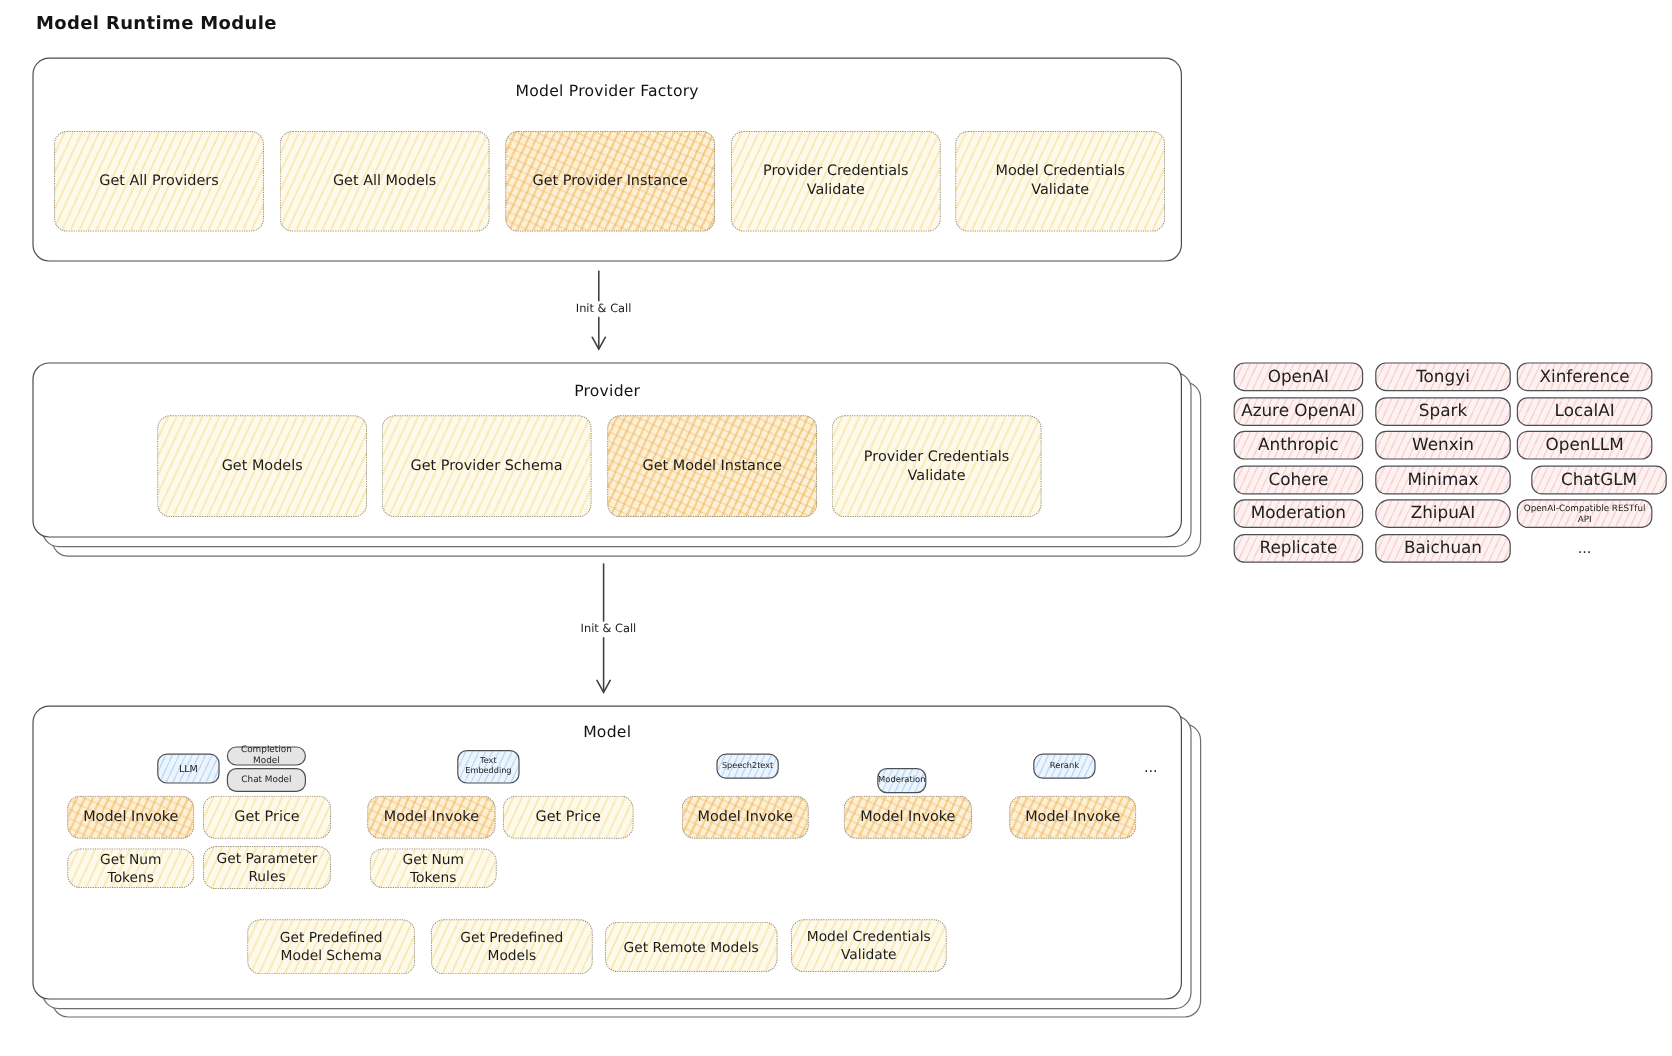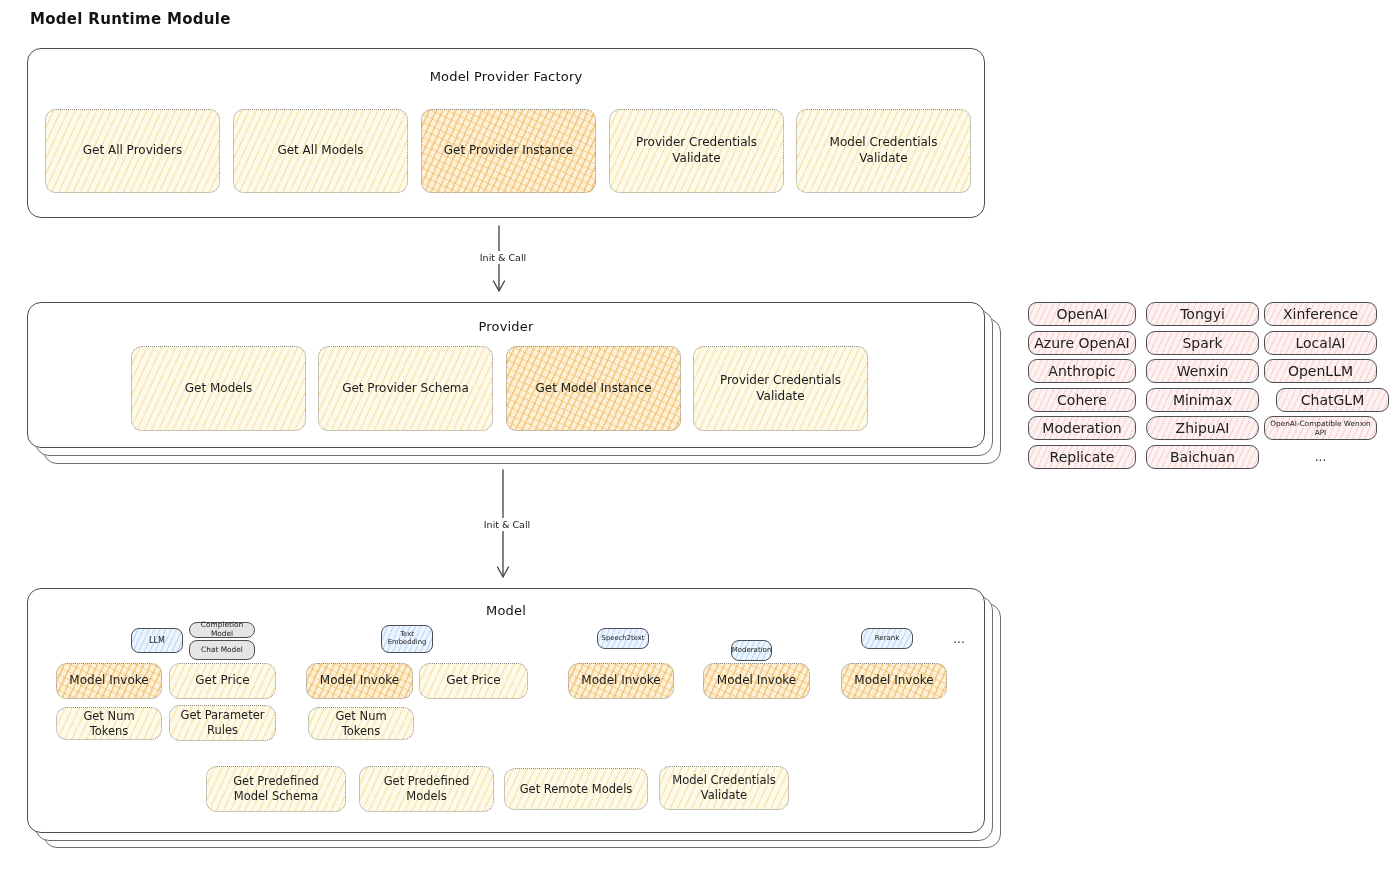--- a/index.html
+++ b/index.html
@@ -100,21 +100,21 @@
     <div class="pill" style="left:118px; top:29px; width:113px; height:24px;">Spark</div>
     <div class="pill" style="left:236px; top:29px; width:113px; height:24px;">LocalAI</div>
     <div class="pill" style="left:0px; top:57px; width:108px; height:24px;">Anthropic</div>
     <div class="pill" style="left:118px; top:57px; width:113px; height:24px;">Wenxin</div>
     <div class="pill" style="left:236px; top:57px; width:113px; height:24px;">OpenLLM</div>
     <div class="pill" style="left:0px; top:86px; width:108px; height:24px;">Cohere</div>
     <div class="pill" style="left:118px; top:86px; width:113px; height:24px;">Minimax</div>
     <div class="pill" style="left:248px; top:86px; width:113px; height:24px;">ChatGLM</div>
     <div class="pill" style="left:0px; top:114px; width:108px; height:24px;">Moderation</div>
     <div class="pill" style="left:118px; top:114px; width:113px; height:24px;border-radius:12px;">ZhipuAI</div>
-    <div class="pill small" style="left:236px; top:114px; width:113px; height:24px;">OpenAI-Compatible Wenxin API</div>
+    <div class="pill small" style="left:236px; top:114px; width:113px; height:24px;">OpenAI-Compatible RESTful API</div>
     <div class="pill" style="left:0px; top:143px; width:108px; height:24px;">Replicate</div>
     <div class="pill" style="left:118px; top:143px; width:113px; height:24px;">Baichuan</div>
     <div class="more-cell" style="left:236px; top:143px; width:113px; height:24px;">...</div>
   </div>
 
   <div class="stack" style="left:43px; top:603px; width:958px; height:245px;"></div>
   <div class="stack" style="left:35px; top:596px; width:958px; height:245px;"></div>
   <div class="frame" style="left:27px; top:588px; width:958px; height:245px;">
     <div class="frame-label" style="top:14px;">Model</div>
 

